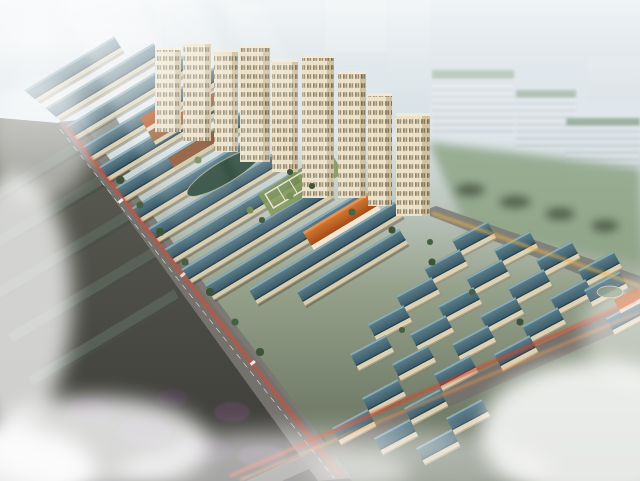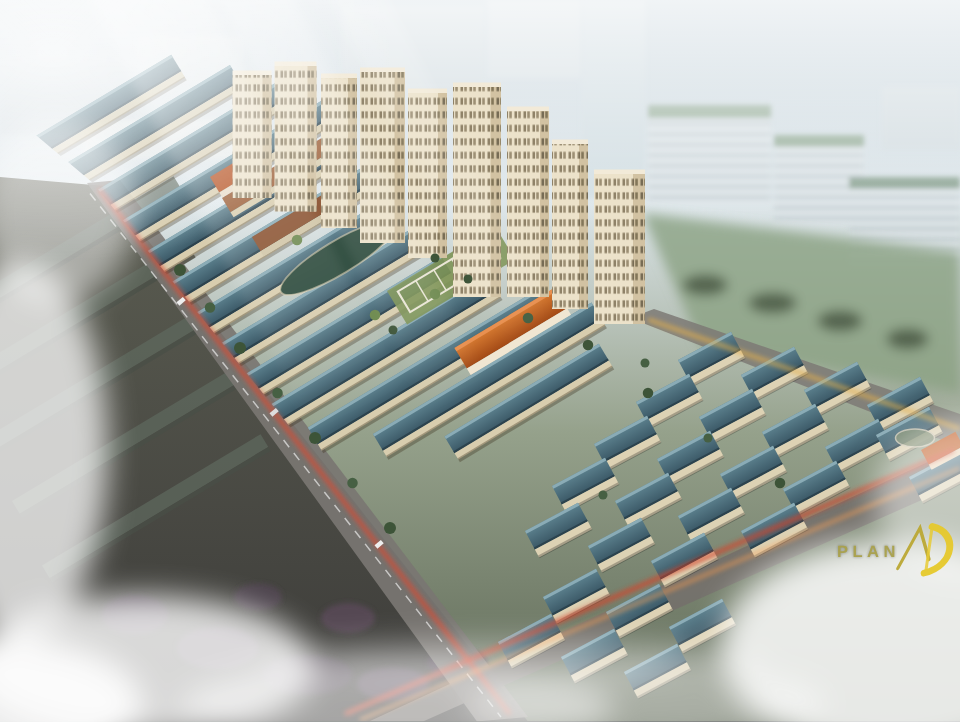--- a/index.html
+++ b/index.html
@@ -334,23 +334,13 @@
   <g>
     <ellipse cx="35" cy="35" rx="225" ry="140" fill="url(#glowR)" opacity=".8"></ellipse>
     <g opacity=".5" filter="url(#blurM)">
       <rect x="20" y="-80" width="70" height="420" fill="url(#rayG)" transform="rotate(-27 20 -80)"></rect>
       <rect x="115" y="-60" width="45" height="380" fill="url(#rayG)" transform="rotate(-27 115 -60)" opacity=".8"></rect>
       <rect x="195" y="-50" width="35" height="330" fill="url(#rayG)" transform="rotate(-27 195 -50)" opacity=".6"></rect>
     </g>
   </g>
 </svg>
 
-<div class="watermark">
-  <span class="plan">PLAN</span>
-  <svg width="42" height="42" viewBox="0 0 42 42" role="img" aria-label="AD">
-    <g transform="translate(4,0) skewX(-8)">
-      <path d="M2,32 L13,5 L22,26" fill="none" stroke="#bba834" stroke-width="2.2" stroke-linecap="round"></path>
-      <path d="M21,4 C39,8 40,30 20,35" fill="none" stroke="#e6c92c" stroke-width="4.6" stroke-linecap="round"></path>
-      <path d="M21,5 L21,34" fill="none" stroke="#e6c92c" stroke-width="2" opacity=".85"></path>
-    </g>
-  </svg>
 </div>
-</div>
 
 </body></html>

